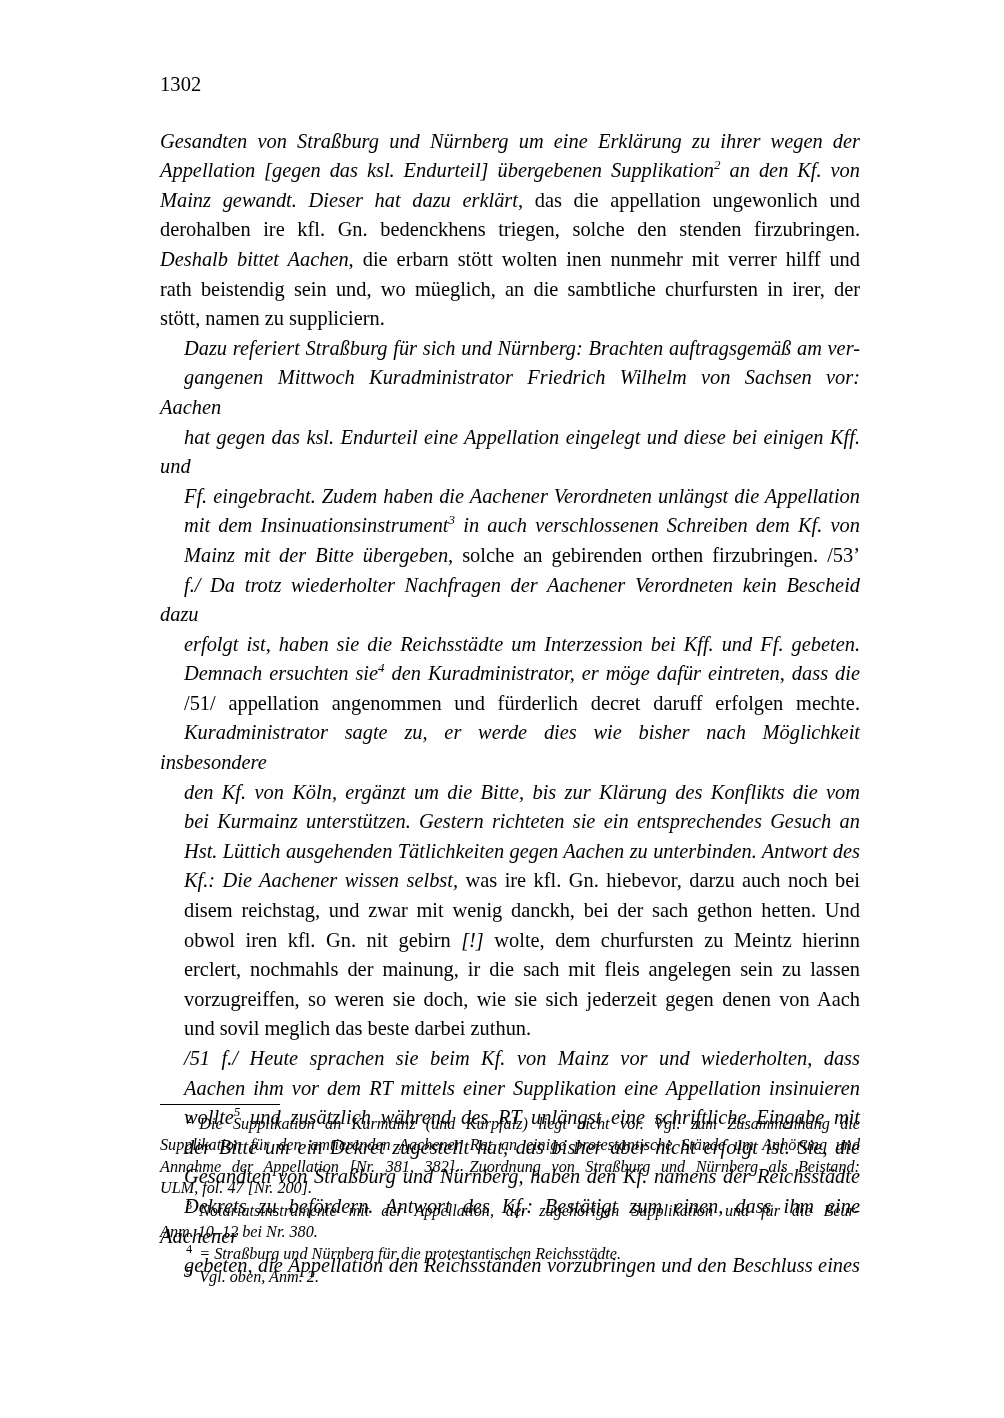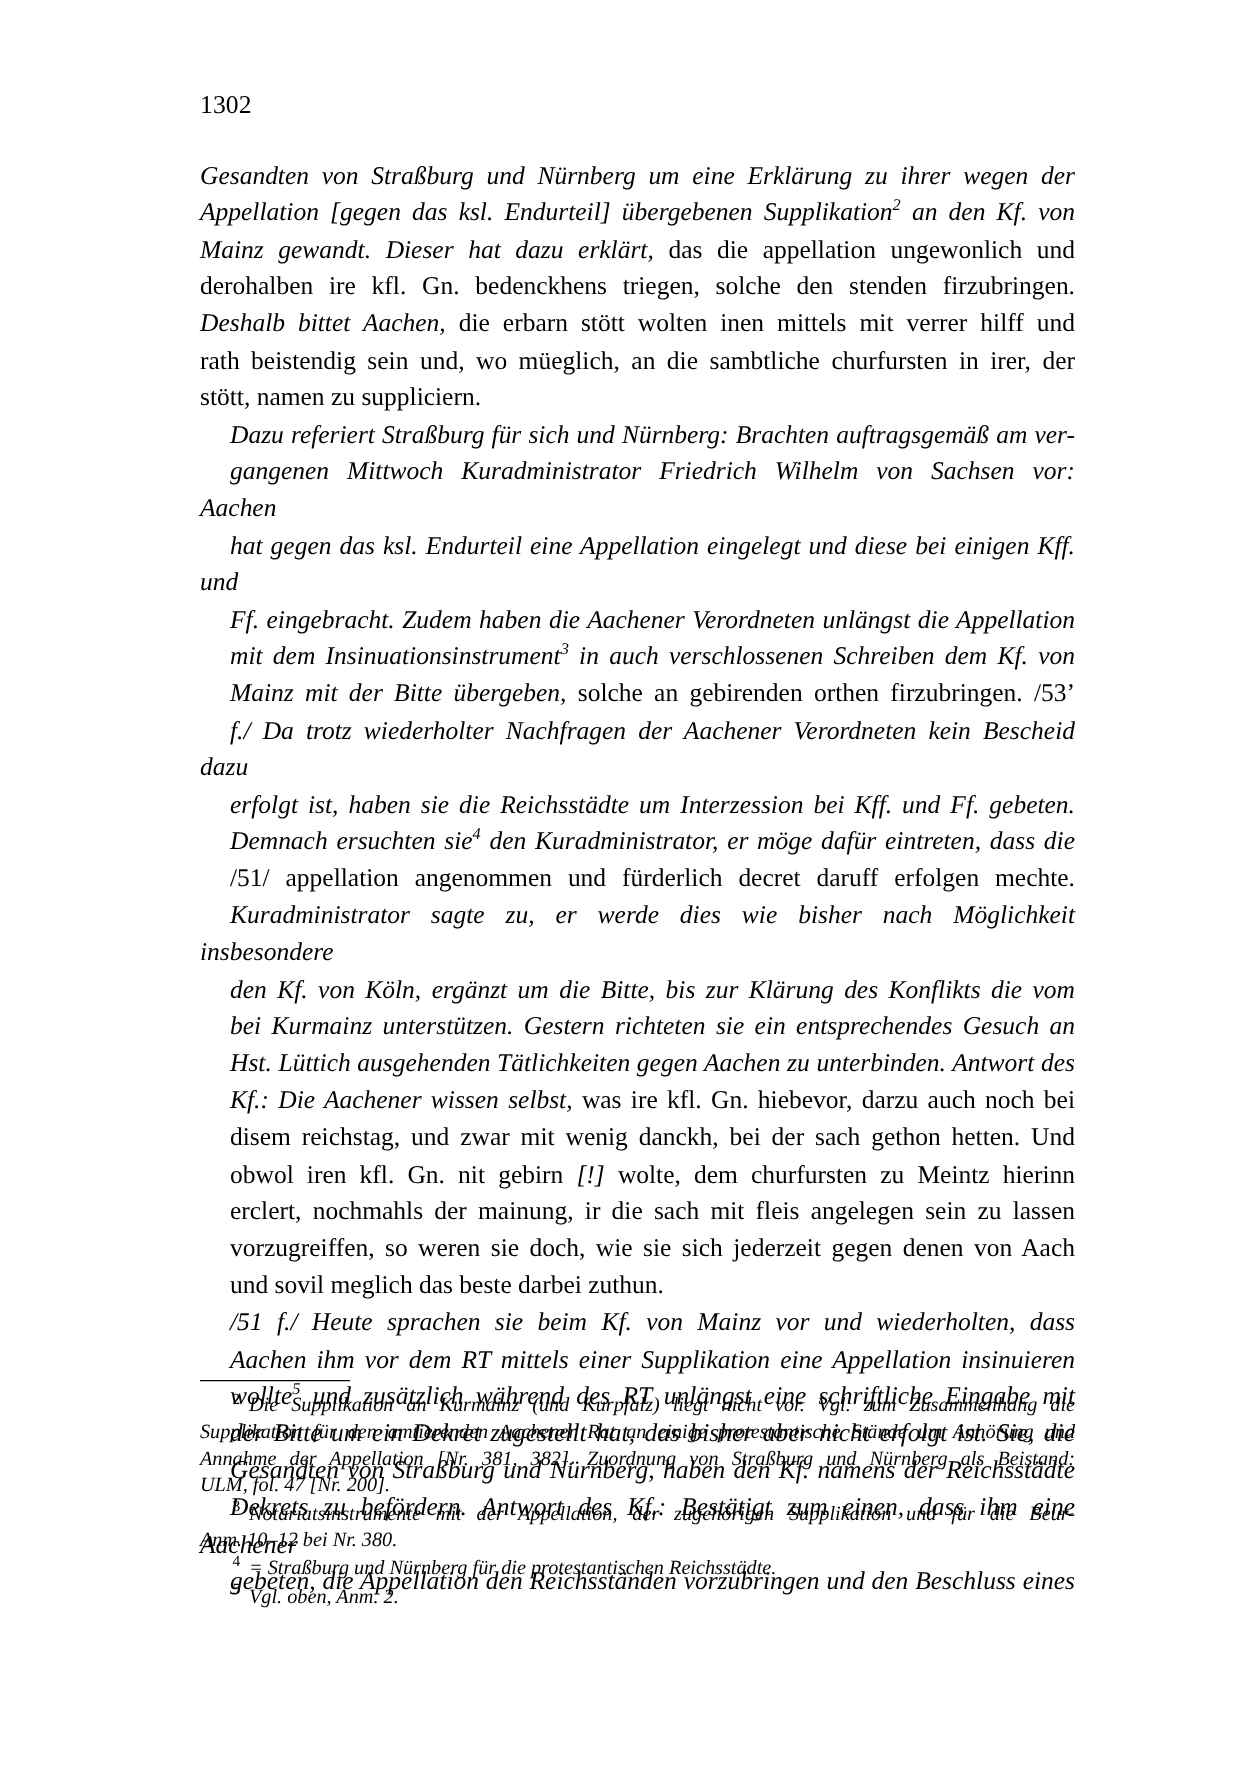--- a/index.html
+++ b/index.html
@@ -126,21 +126,21 @@
     <div class="runhead">
       <span class="folio">1302</span>
     </div>
 
     <div class="body-text">
         <p>
           <span class="line"><span class="it">Gesandten von Straßburg und Nürnberg um eine Erklärung zu ihrer wegen der</span></span>
           <span class="line"><span class="it">Appellation [gegen das ksl. Endurteil] übergebenen Supplikation</span><sup class="it-sup">2</sup><span class="it"> an den Kf. von</span></span>
           <span class="line"><span class="it">Mainz gewandt. Dieser hat dazu erklärt,</span><span class="ro"> das die appellation ungewonlich und</span></span>
           <span class="line"><span class="ro">derohalben ire kfl. Gn. bedenckhens triegen, solche den stenden firzubringen.</span></span>
-          <span class="line"><span class="it">Deshalb bittet Aachen,</span><span class="ro"> die erbarn stött wolten inen mittels mit verrer hilff und</span></span>
+          <span class="line"><span class="it">Deshalb bittet Aachen,</span><span class="ro"> die erbarn stött wolten inen nunmehr mit verrer hilff und</span></span>
           <span class="line"><span class="ro">rath beistendig sein und, wo müeglich, an die sambtliche churfursten in irer, der</span></span>
           <span class="line last"><span class="ro">stött, namen zu suppliciern.</span></span>
         </p>
         <p class="indent">
           <span class="line"><span class="it">Dazu referiert Straßburg für sich und Nürnberg: Brachten auftragsgemäß am ver-</span></span>
           <span class="line"><span class="it">gangenen Mittwoch Kuradministrator Friedrich Wilhelm von Sachsen vor: Aachen</span></span>
           <span class="line"><span class="it">hat gegen das ksl. Endurteil eine Appellation eingelegt und diese bei einigen Kff. und</span></span>
           <span class="line"><span class="it">Ff. eingebracht. Zudem haben die Aachener Verordneten unlängst die Appellation</span></span>
           <span class="line"><span class="it">mit dem Insinuationsinstrument</span><sup class="it-sup">3</sup><span class="it"> in auch verschlossenen Schreiben dem Kf. von</span></span>
           <span class="line"><span class="it">Mainz mit der Bitte übergeben,</span><span class="ro"> solche an gebirenden orthen firzubringen. /53’</span></span>

